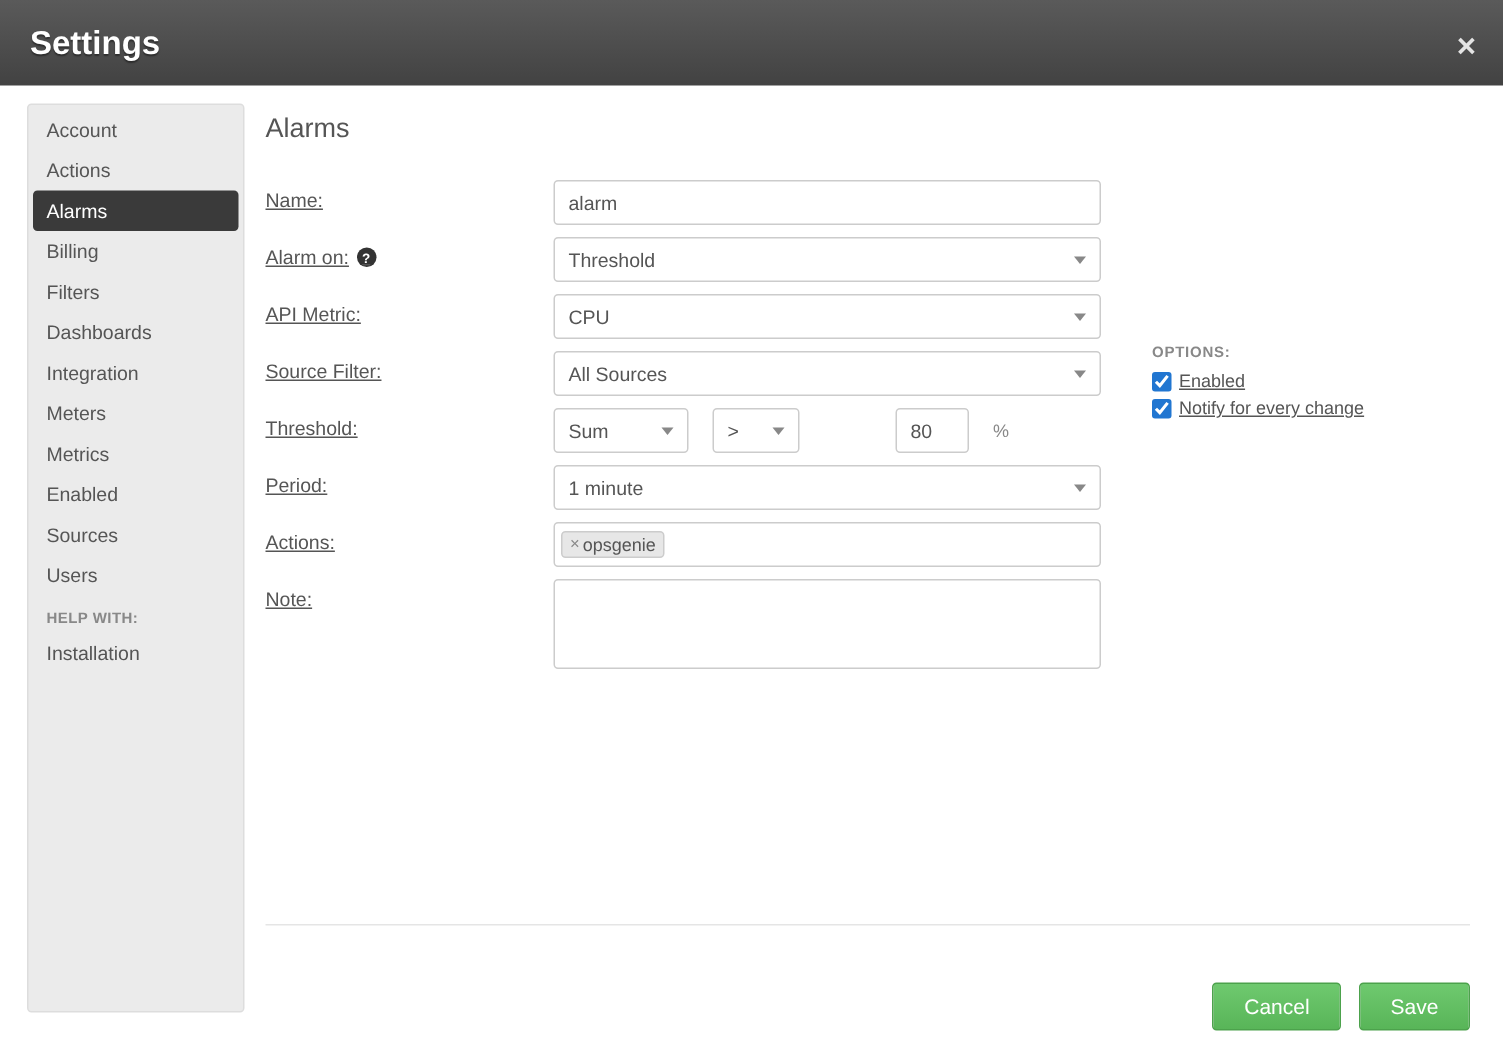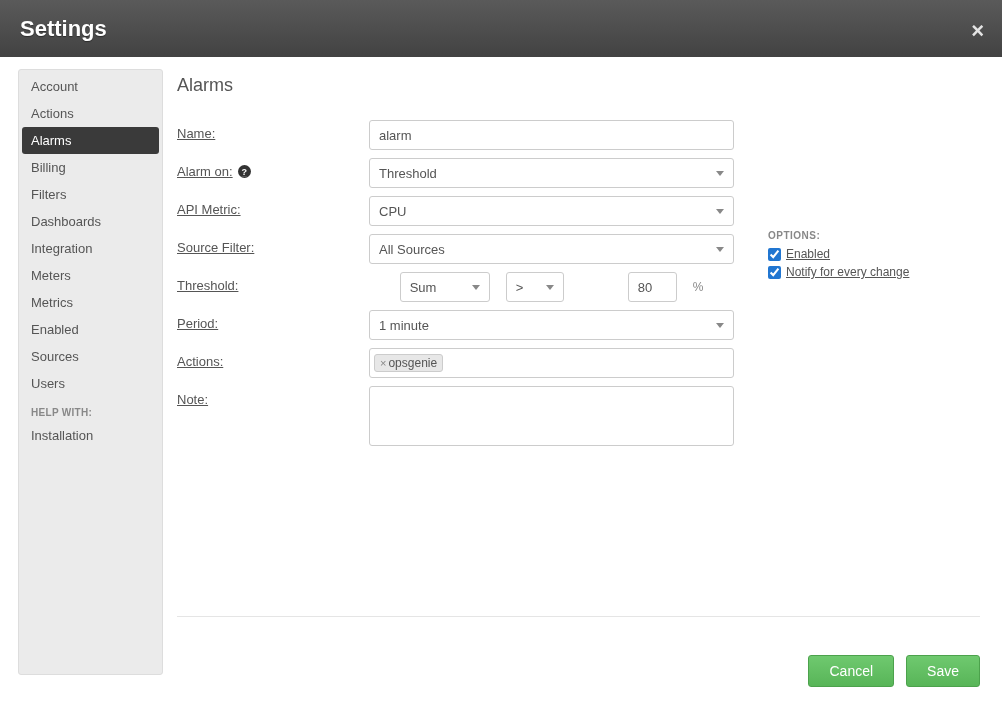--- a/index.html
+++ b/index.html
@@ -15,21 +15,21 @@
     .sidebar-heading { padding: 10px 12px 4px 12px; color: #888; font-size: 10px; font-weight: bold; letter-spacing: 0.3px; }
     .content { flex: 1; padding: 18px 22px 0 14px; display: flex; flex-direction: column; }
     .content h2 { font-size: 18px; font-weight: 400; color: #555; margin-bottom: 24px; }
     .form-row { display: flex; align-items: flex-start; margin-bottom: 8px; }
     .form-label { width: 192px; padding-top: 6px; color: #555; font-size: 13px; display: flex; align-items: center; gap: 5px; text-decoration: underline; }
     .help-icon { display: inline-flex; width: 13px; height: 13px; border-radius: 50%; background: #333; color: #fff; font-size: 9px; font-weight: bold; align-items: center; justify-content: center; }
     .form-field { width: 365px; }
     .text-input, .select-input { width: 100%; height: 30px; border: 1px solid #ccc; border-radius: 3px; padding: 0 9px; font-size: 13px; color: #555; background: #fff; }
     .select-input { display: flex; align-items: center; justify-content: space-between; cursor: pointer; }
     .caret { width: 0; height: 0; border-left: 4px solid transparent; border-right: 4px solid transparent; border-top: 5px solid #888; }
-    .threshold-row { display: flex; align-items: center; gap: 16px; justify-content: center; }
+    .threshold-row { display: flex; align-items: center; gap: 16px; }
     .threshold-row .select-input.small { width: 90px; }
     .threshold-row .select-input.tiny { width: 58px; }
     .threshold-row .text-input.tiny { width: 49px; margin-left: 48px; }
     .pct { color: #888; font-size: 12px; }
     .tag-input { min-height: 30px; border: 1px solid #ccc; border-radius: 3px; padding: 3px 4px; display: flex; align-items: center; gap: 3px; background: #fff; }
     .tag { background: #e7e7e7; border: 1px solid #ccc; border-radius: 3px; padding: 1px 5px; font-size: 12px; color: #555; display: flex; align-items: center; gap: 2px; }
     .tag-x { color: #888; font-size: 11px; cursor: pointer; }
     .textarea-input { width: 100%; height: 60px; border: 1px solid #ccc; border-radius: 3px; padding: 6px 9px; font-size: 13px; resize: none; font-family: inherit; }
     .options-panel { position: absolute; right: 22px; top: 110px; width: 190px; }
     .options-heading { font-size: 10px; font-weight: bold; color: #888; letter-spacing: 0.5px; margin-bottom: 6px; }

